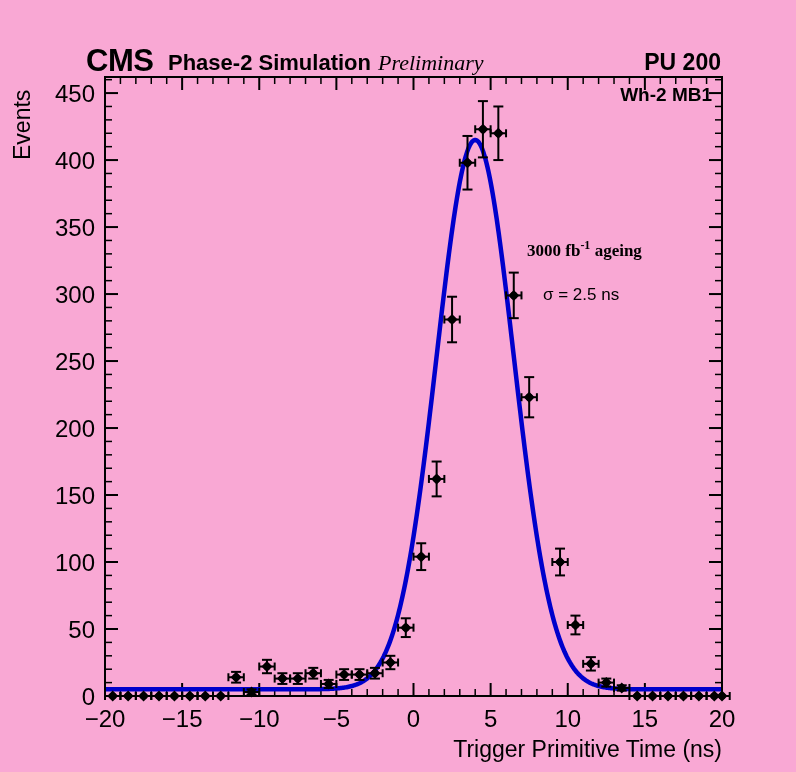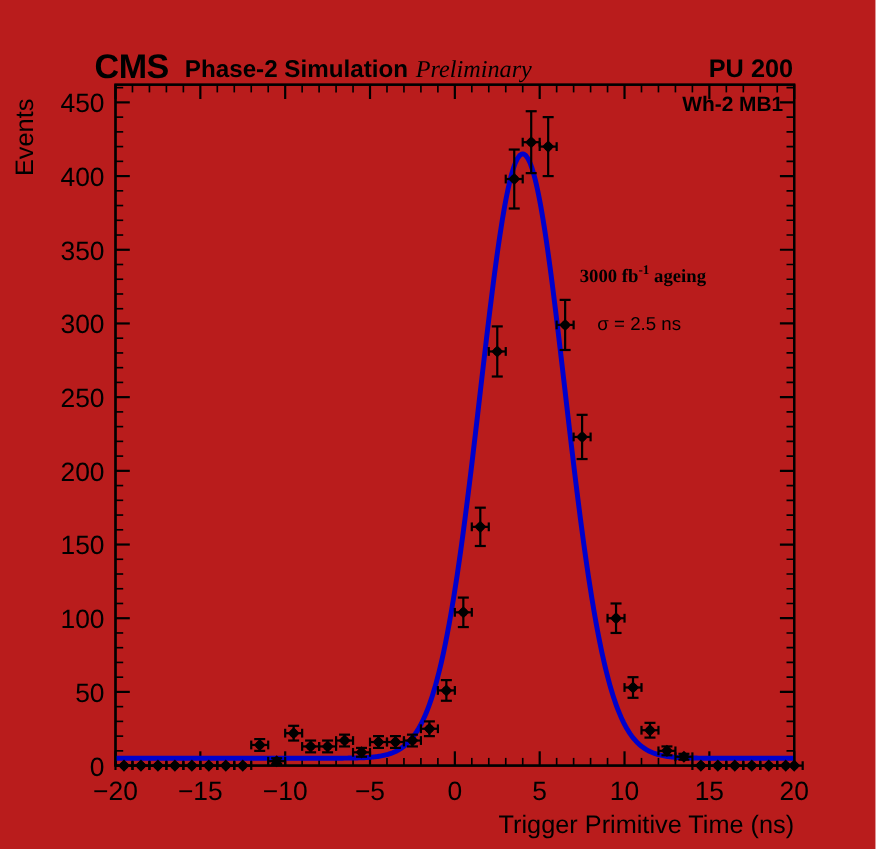--- a/index.html
+++ b/index.html
@@ -1,17 +1,17 @@
 <!DOCTYPE html>
 <html><head>
 <meta charset="utf-8">
 <style>
   html,body{margin:0;padding:0;background:#ffffff;}
   body{width:796px;height:772px;font-family:"Liberation Sans",sans-serif;overflow:hidden;}
-  #root{position:relative;width:796px;height:772px;background:#b91c1c;}
+  #root{position:relative;width:796px;height:772px;background:#f9a8d4;}
   svg{display:block;}
   text{font-family:"Liberation Sans",sans-serif;fill:#000;}
   .cms-main{font-weight:bold;font-size:31px;letter-spacing:-0.5px;}
   .cms-sub{font-weight:bold;font-size:22px;}
   .cms-prelim{font-style:italic;font-family:"Liberation Serif",serif;font-size:22px;}
   .pu{font-weight:bold;font-size:23px;}
   .chamber{font-weight:bold;font-size:19px;}
   .ann-lumi{font-weight:bold;font-family:"Liberation Serif",serif;font-size:17px;}
   .ann-sigma{font-size:17px;}
   .tick-label{font-size:24px;}

